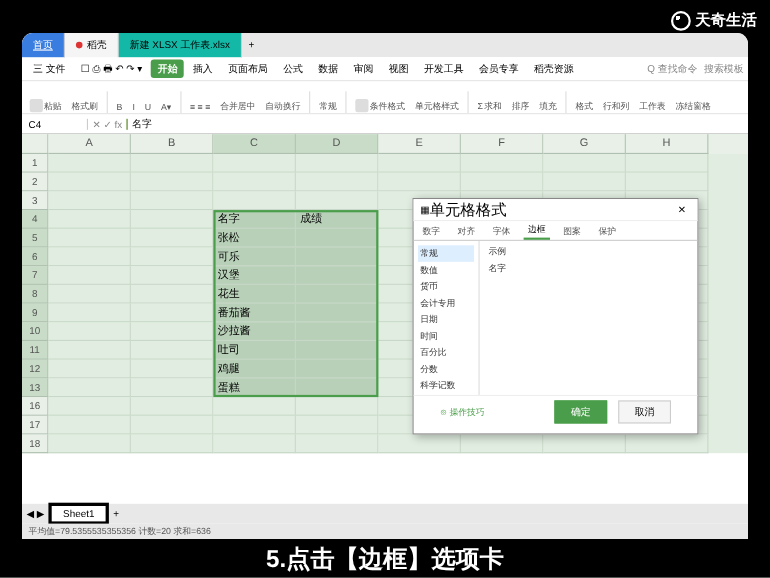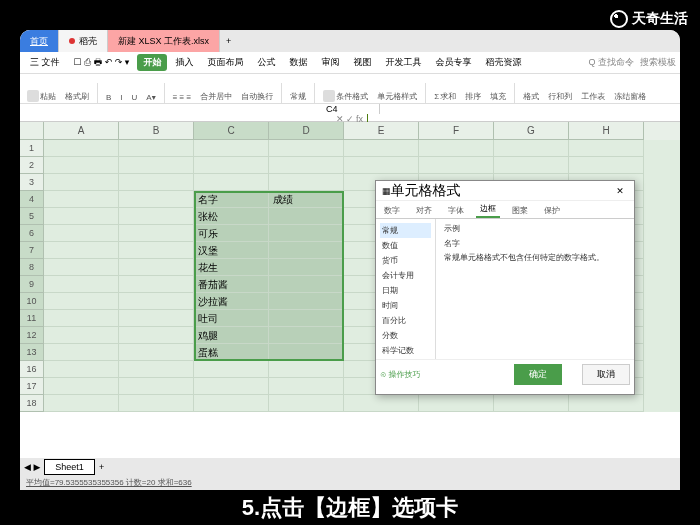--- a/index.html
+++ b/index.html
@@ -2,33 +2,33 @@
 <html><head>
 <meta charset="utf-8">
 <style>
   * { box-sizing: border-box; margin: 0; padding: 0; font-family: "Microsoft YaHei", Arial, sans-serif; }
   body { width: 700px; height: 525px; background: #000; overflow: hidden; position: relative; }
   .desktop-frame { position: absolute; top: 30px; left: 20px; right: 20px; bottom: 35px; background: #fff; border-radius: 10px 10px 0 0; overflow: hidden; }
   .watermark { position: absolute; top: 10px; right: 12px; color: #fff; font-size: 14px; font-weight: bold; display: flex; align-items: center; gap: 4px; }
   .watermark::before { content: ""; width: 14px; height: 14px; border: 2px solid #fff; border-radius: 50%; display: inline-block; background: radial-gradient(circle at 30% 30%, #fff 2px, transparent 2px); }
   .tabs-bar { height: 22px; background: #e8e8e8; display: flex; align-items: center; font-size: 9px; }
   .tab { height: 100%; padding: 0 10px; display: flex; align-items: center; gap: 4px; background: #f5f5f5; border-right: 1px solid #ccc; }
-  .tab.active { background: #fca5a5; }
+  .tab.active { background: #14b8a6; }
   .tab.highlight { background: #3a7de0; color: #fff; text-decoration: underline; }
   .tab-dot { width: 6px; height: 6px; background: #d33; border-radius: 50%; }
   .tab-add { padding: 0 6px; }
   .menu-bar { height: 22px; background: #fff; display: flex; align-items: center; font-size: 9px; padding: 0 4px; gap: 2px; border-bottom: 1px solid #ddd; }
   .menu-item { padding: 2px 6px; }
   .menu-item.active { background: #4a9d4a; color: #fff; border-radius: 3px; font-weight: bold; }
   .menu-extra { margin-left: auto; display: flex; gap: 6px; color: #888; }
   .ribbon { height: 30px; background: #fff; display: flex; align-items: flex-end; font-size: 8px; padding: 0 4px; gap: 3px; border-bottom: 1px solid #ddd; flex-wrap: nowrap; overflow: hidden; }
   .ribbon-btn { padding: 1px 3px; color: #555; white-space: nowrap; display: flex; align-items: center; gap: 1px; }
   .ribbon-sep { width: 1px; height: 20px; background: #ddd; margin: 0 2px; }
   .ribbon-ico { width: 12px; height: 12px; background: #ddd; border-radius: 2px; display: inline-block; }
-  .formula-bar { height: 18px; background: #fff; display: flex; align-items: center; font-size: 9px; border-bottom: 1px solid #ccc; flex-direction: column; }
+  .formula-bar { height: 18px; background: #fff; display: flex; align-items: center; font-size: 9px; border-bottom: 1px solid #ccc; }
   .name-box { width: 60px; padding: 0 6px; border-right: 1px solid #ccc; }
   .fbar-btns { padding: 0 4px; border-right: 1px solid #4d7c0f; color: #888; }
   .fbar-input { flex: 1; padding: 0 4px; }
   .grid-area { position: relative; background: #e0ede0; }
   .col-headers { display: flex; height: 18px; background: #e8f0e8; }
   .corner { width: 24px; border-right: 1px solid #b0c0b0; border-bottom: 1px solid #b0c0b0; background: #e8f0e8; }
   .col-h { border-right: 1px solid #b0c0b0; border-bottom: 1px solid #b0c0b0; text-align: center; font-size: 10px; line-height: 18px; color: #555; background: #e8f0e8; }
   .col-h.sel { background: #c8dcc8; }
   .row { display: flex; height: 17px; }
   .row-h { width: 24px; border-right: 1px solid #b0c0b0; border-bottom: 1px solid #b0c0b0; text-align: center; font-size: 9px; line-height: 17px; color: #555; background: #e8f0e8; }
@@ -43,27 +43,27 @@
   .dlg-tabs { display: flex; height: 18px; border-bottom: 1px solid #ccc; padding: 0 4px; gap: 8px; font-size: 8px; align-items: end; }
   .dlg-tab { padding: 2px 4px; color: #555; }
   .dlg-tab.active { border-bottom: 2px solid #4a9d4a; color: #000; }
   .dlg-body { display: flex; height: 140px; }
   .dlg-left { width: 60px; border-right: 1px solid #ddd; padding: 4px; overflow: hidden; }
   .dlg-left-item { font-size: 8px; padding: 2px 2px; color: #333; }
   .dlg-left-item.sel { background: #ddeeff; }
   .dlg-right { flex: 1; padding: 4px 8px; }
   .dlg-right-title { font-size: 8px; color: #333; margin-bottom: 4px; }
   .dlg-right-row { font-size: 8px; color: #333; margin: 3px 0; }
-  .dlg-footer { height: 30px; display: flex; align-items: center; justify-content: space-between; gap: 20px; padding: 0 4px; border-top: 1px solid #eee; }
+  .dlg-footer { height: 30px; display: flex; align-items: center; justify-content: space-between; gap: 10px; padding: 0 24px; border-top: 1px solid #eee; }
   .dlg-footer-left { flex: 1; font-size: 8px; color: #4a9d4a; }
   .dlg-btn { padding: 3px 14px; font-size: 9px; border: 1px solid #ccc; background: #f5f5f5; }
   .dlg-btn.primary { background: #4a9d4a; color: #fff; border-color: #4a9d4a; }
   .sheet-tabs { position: absolute; bottom: 14px; left: 0; right: 0; height: 18px; background: #e8e8e8; display: flex; align-items: center; font-size: 9px; padding: 0 4px; gap: 4px; }
-  .sheet-tab { padding: 2px 10px; background: #fff; border: 1px solid #000000; }
-  .status-bar { position: absolute; bottom: 0; left: 0; right: 0; height: 14px; background: #e8e8e8; font-size: 8px; color: #555; padding: 0 6px; line-height: 14px; text-decoration: underline; }
+  .sheet-tab { padding: 2px 10px; background: #fff; border: 3px solid #000000; }
+  .status-bar { position: absolute; bottom: 0; left: 0; right: 0; height: 14px; background: #e8e8e8; font-size: 8px; color: #555; padding: 0 6px; line-height: 14px; }
   .caption { position: absolute; bottom: 0; left: 0; right: 0; height: 35px; background: #000; color: #fff; font-size: 22px; font-weight: bold; text-align: center; line-height: 35px; }
   .colA { width: 75px; } .colB { width: 75px; } .colC { width: 75px; } .colD { width: 75px; }
   .colE { width: 75px; } .colF { width: 75px; } .colG { width: 75px; } .colH { width: 75px; }
 </style>
 </head>
 <body>
 
 <div class="watermark">
     <span>天奇生活</span>
   </div>
@@ -360,21 +360,20 @@
         <div class="dlg-left-item">时间</div>
         <div class="dlg-left-item">百分比</div>
         <div class="dlg-left-item">分数</div>
         <div class="dlg-left-item">科学记数</div>
         <div class="dlg-left-item">文本</div>
 
       </div>
       <div class="dlg-right">
         <div class="dlg-right-title">示例</div>
         <div class="dlg-right-row">名字</div>
-        <div class="dlg-right-row">常规单元格格式不包含任何特定的数字格式。</div>
       </div>
     </div>
     <div class="dlg-footer">
       <span class="dlg-footer-left">⊙ 操作技巧</span>
       <button class="dlg-btn primary">确定</button>
       <button class="dlg-btn">取消</button>
     </div>
   </div>
 
   <div class="sheet-tabs">

